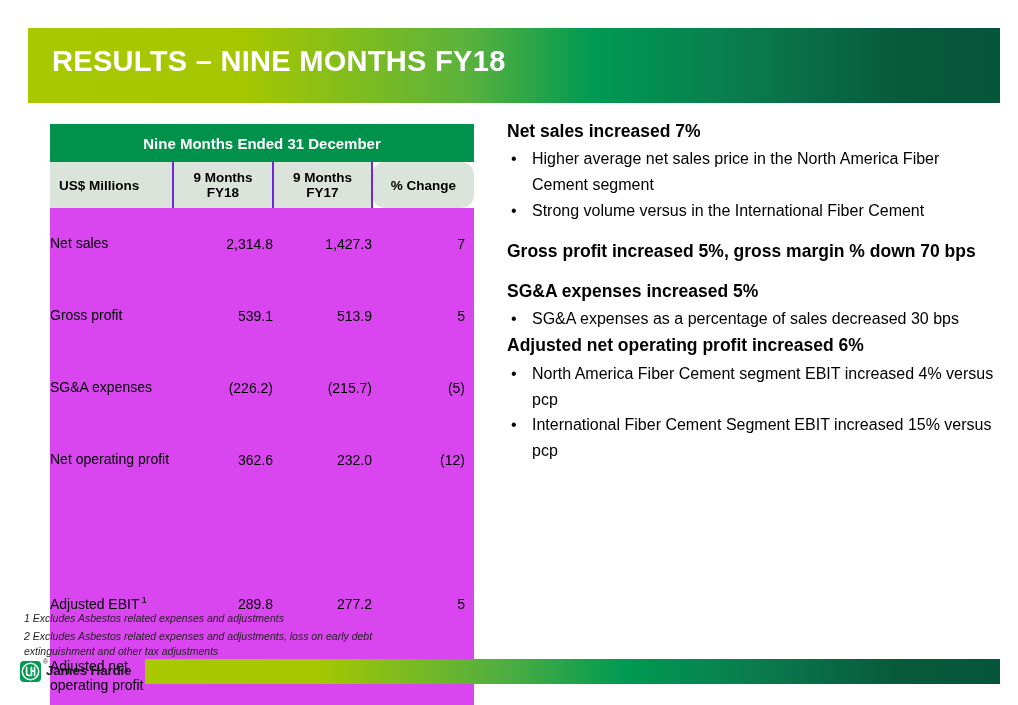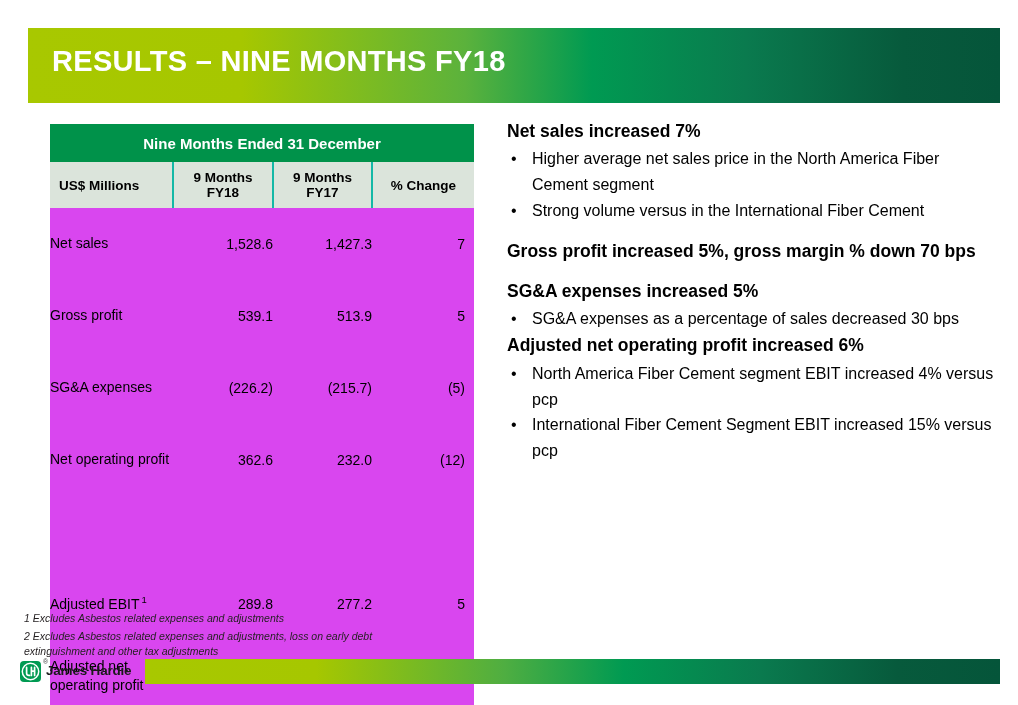--- a/index.html
+++ b/index.html
@@ -70,28 +70,28 @@
   table.fin col.c2 { width: 99px; }
   table.fin col.c3 { width: 102px; }
 
   table.fin thead th {
     background: #dbe4db;
     font-size: 13.5px;
     font-weight: bold;
     color: #000;
     height: 46px;
     padding: 0 8px;
-    border-right: 2px solid #14b8a6;
+    border-right: 2px solid #6d28d9;
     vertical-align: middle;
   }
   table.fin thead th.h0 { text-align: left; padding-left: 9px; }
   table.fin thead th.h1,
   table.fin thead th.h2,
   table.fin thead th.h3 { text-align: center; }
-  table.fin thead th.h3 { border-right: none; }
+  table.fin thead th.h3 { border-right: none; border-radius: 13px; }
 
   table.fin tbody td {
     font-size: 14px;
     height: 40px;
     padding: 16px 0;
     vertical-align: middle;
     background: #d946ef;
   }
   td.lbl { text-align: left; padding-left: 9px; line-height: 1.25; }
   td.num { text-align: right; padding-right: 14px; }
@@ -227,21 +227,21 @@
           <span>FY17</span>
         </th>
         <th class="h3">
           <span>% Change</span>
         </th>
       </tr>
     </thead>
     <tbody>
       <tr>
         <td class="lbl">Net sales</td>
-        <td class="num">1,528.6</td>
+        <td class="num">2,314.8</td>
         <td class="num">1,427.3</td>
         <td class="num pct">7</td>
       </tr>
       <tr>
         <td class="lbl">Gross profit</td>
         <td class="num">539.1</td>
         <td class="num">513.9</td>
         <td class="num pct">5</td>
       </tr>
       <tr>

